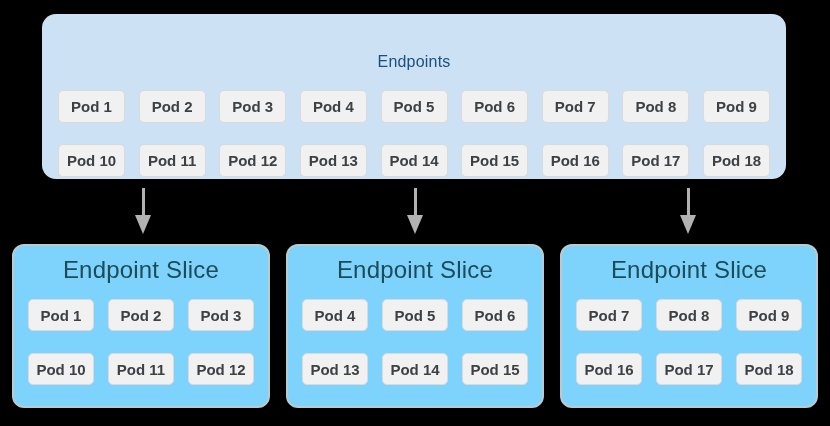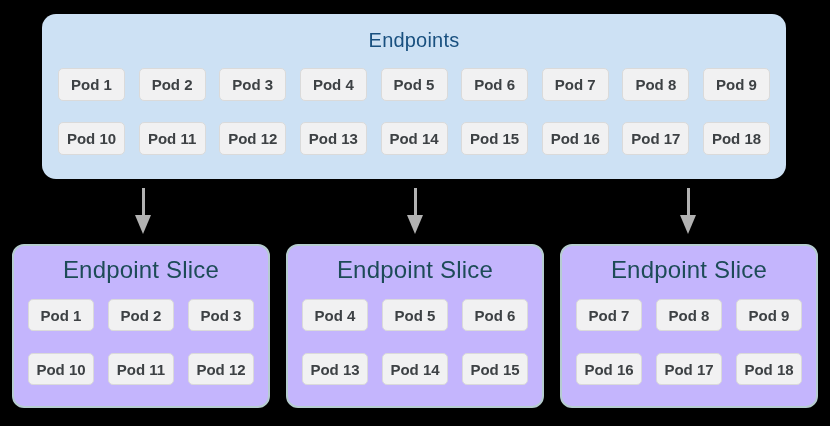--- a/index.html
+++ b/index.html
@@ -15,25 +15,26 @@
   .endpoints-box {
     position: absolute;
     left: 42px; top: 14px;
     width: 744px; height: 165px;
     background: #cde1f4;
     border-radius: 14px;
     padding-top: 10px;
   }
   .endpoints-title {
     text-align: center;
-    font-size: 20px;
+    font-size: 16px;
     line-height: 32px;
     font-weight: 500;
     color: #19507f;
     letter-spacing: 0.2px;
+    margin-top: 22px;
   }
   .pods-row {
     display: flex;
     justify-content: space-between;
     padding: 0 16px;
   }
   .endpoints-box .pods-row.row-1 { margin-top: 12px; }
   .endpoints-box .pods-row.row-2 { margin-top: 21px; }
 
   .pod {
@@ -71,21 +72,21 @@
   }
   .arrow-1 { left: 135px; }
   .arrow-2 { left: 407px; }
   .arrow-3 { left: 680px; }
 
   
   .slice-box {
     position: absolute;
     top: 244px;
     width: 258px; height: 164px;
-    background: #c4b5fd;
+    background: #7dd3fc;
     border: 2px solid #b6ccd0;
     border-radius: 12px;
     padding-top: 8px;
   }
   .slice-1 { left: 12px; }
   .slice-2 { left: 286px; }
   .slice-3 { left: 560px; }
   .slice-title {
     text-align: center;
     font-size: 24px;

